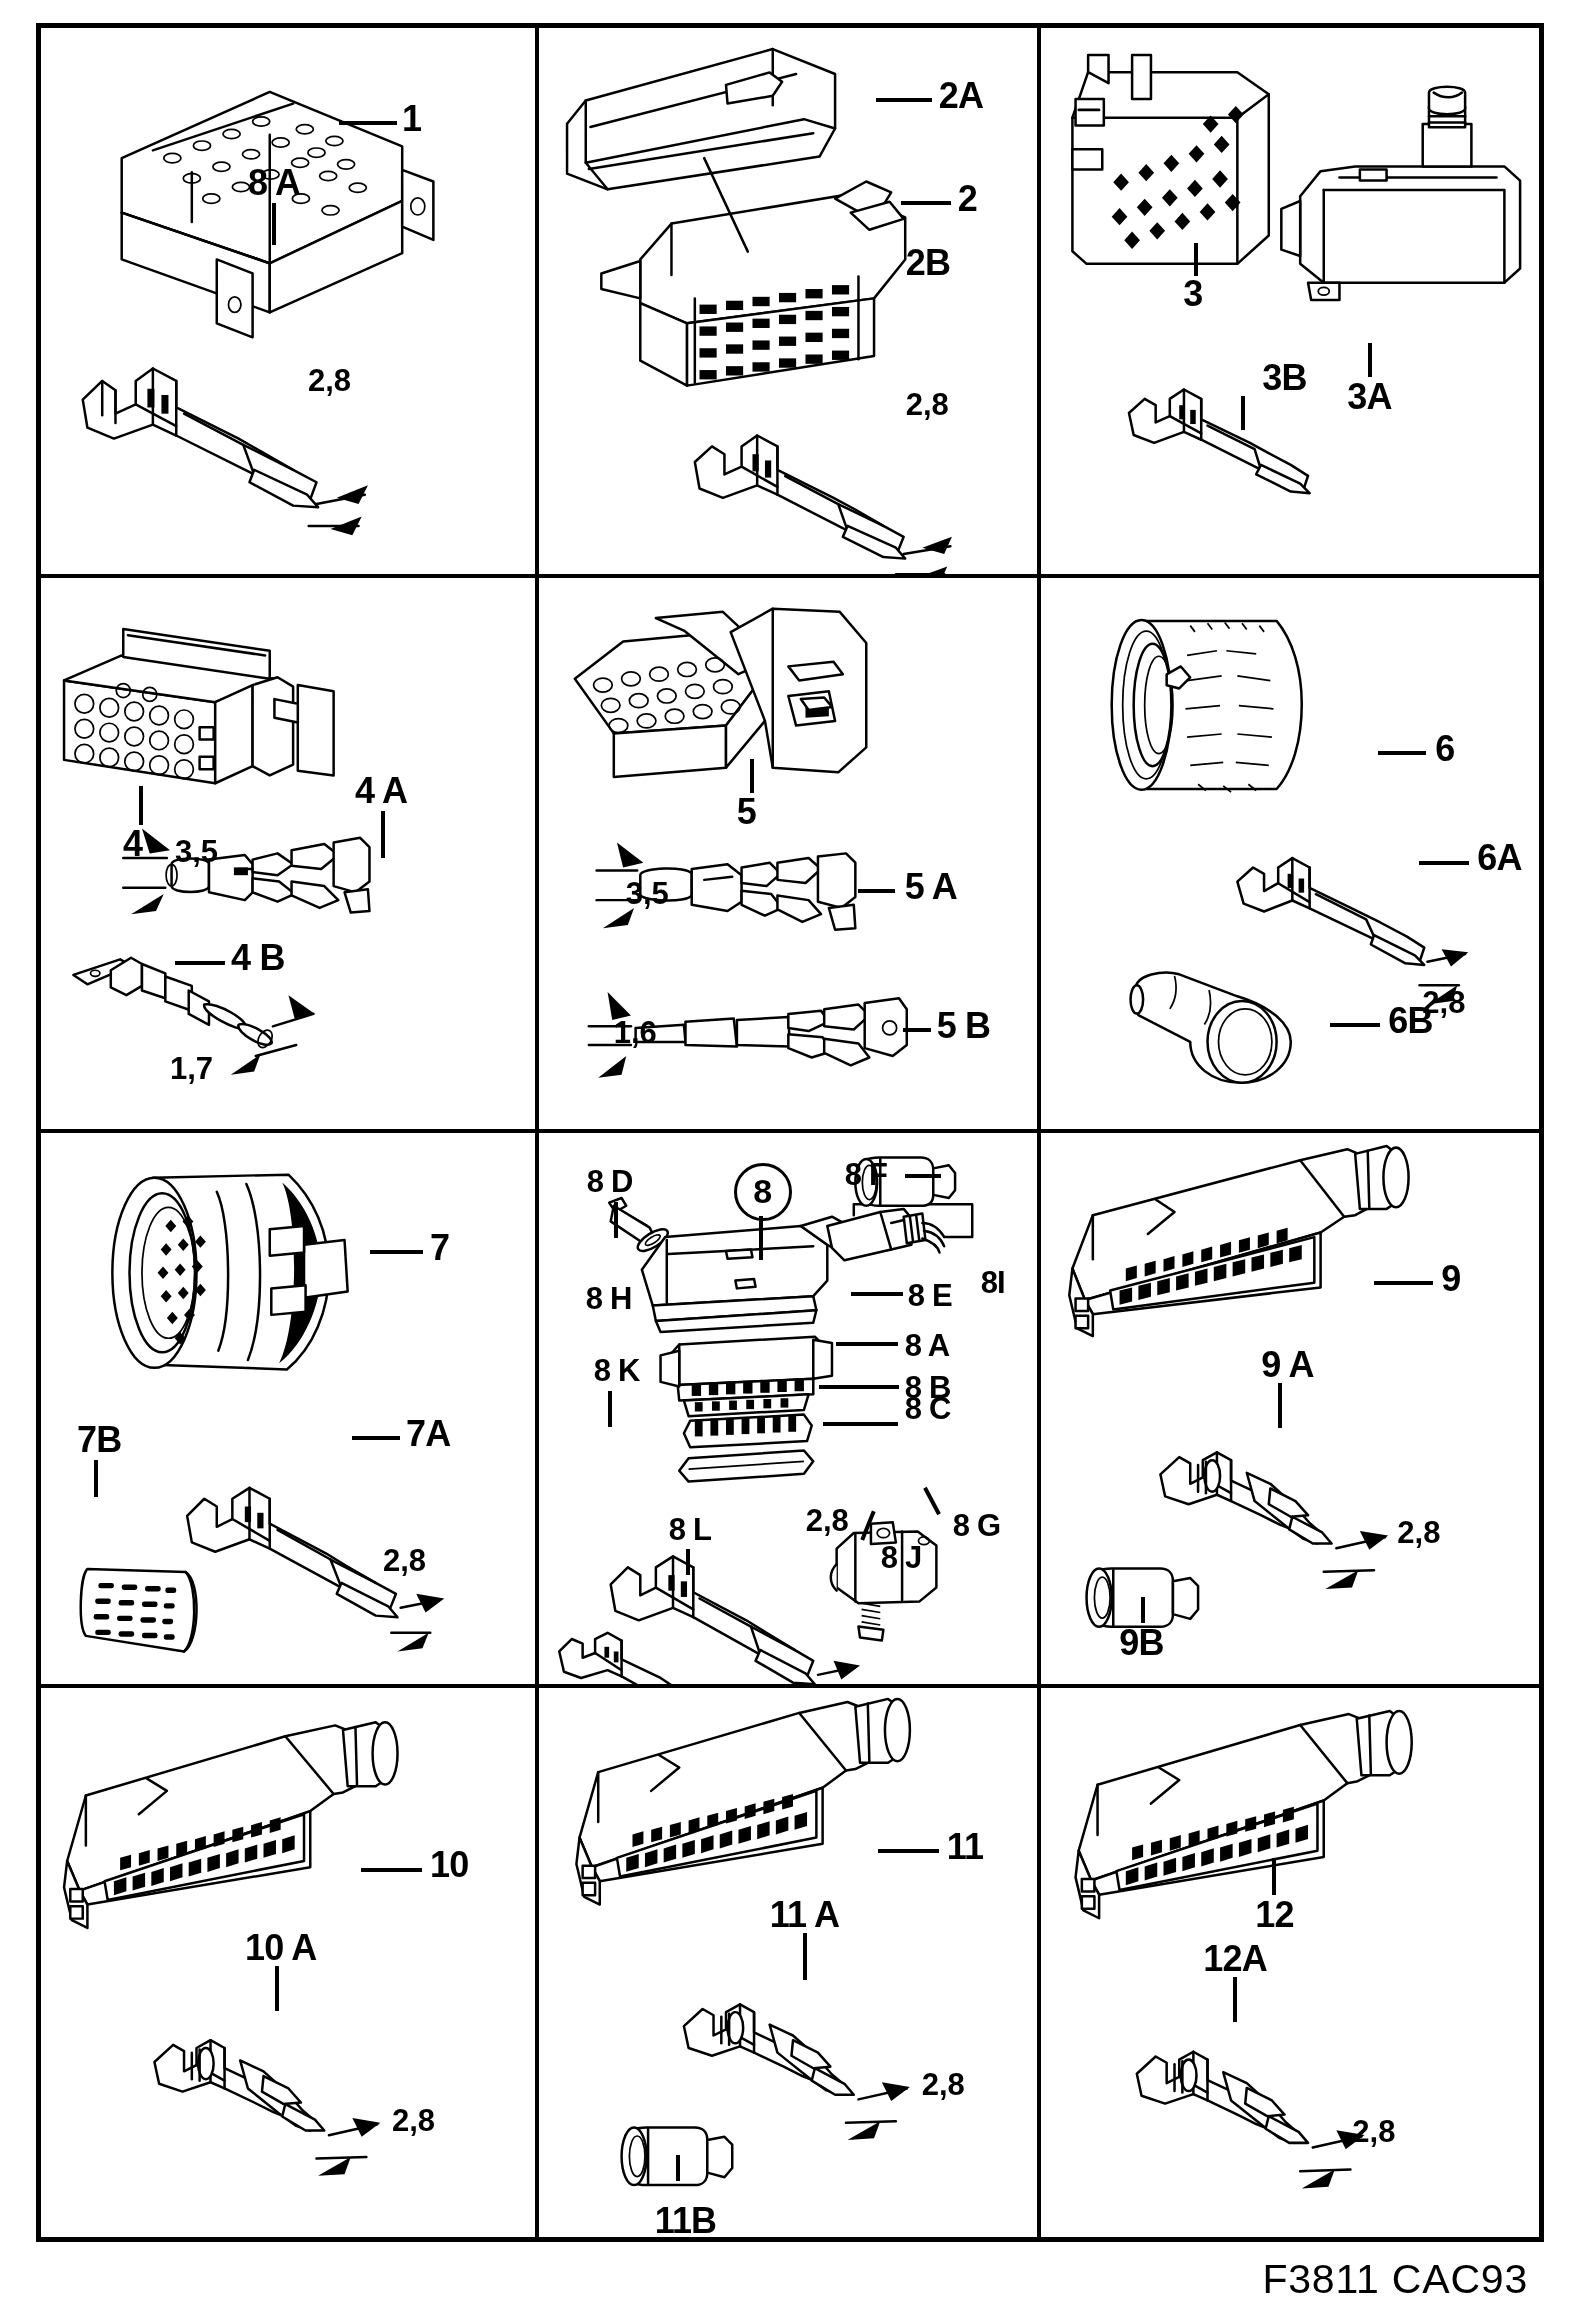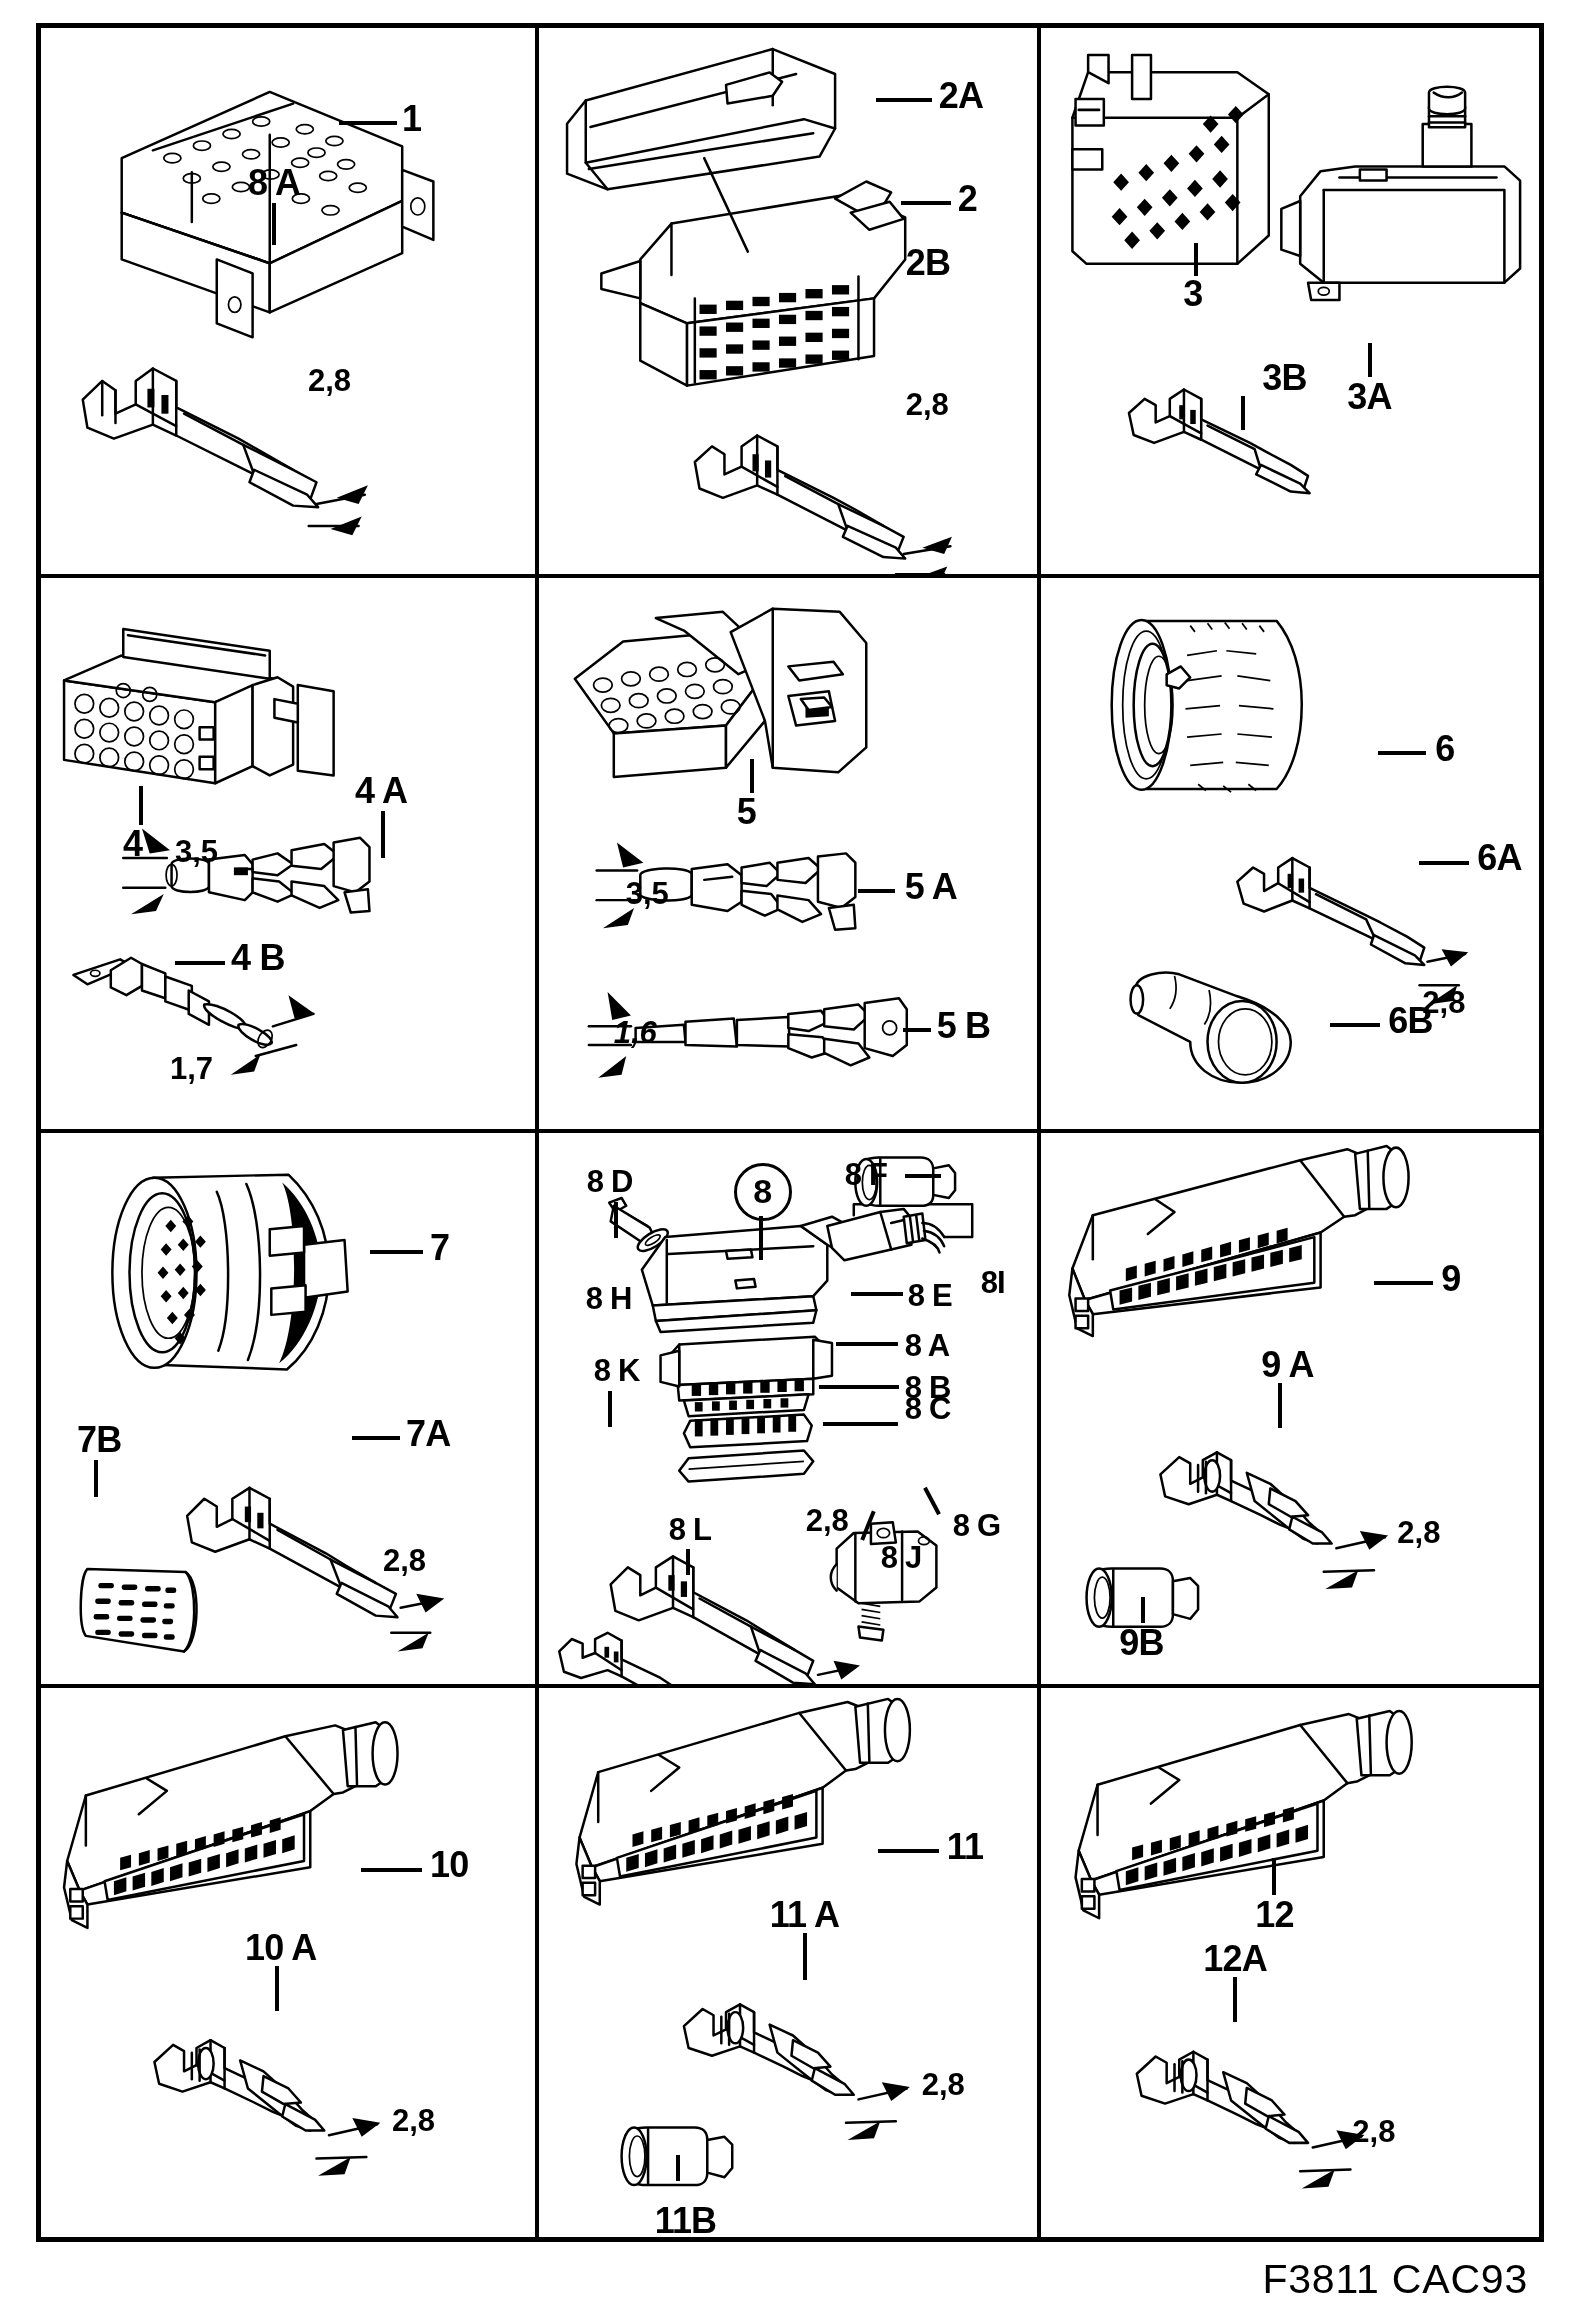--- a/index.html
+++ b/index.html
@@ -490,21 +490,21 @@
           </g>
         </svg>
       </div>
       <div class="lead v" style="left:211px;top:181px;height:34px;"></div>
       <div class="lbl" style="left:198px;top:216px;">5</div>
       <div class="lead h" style="left:319px;top:311px;width:37px;"></div>
       <div class="lbl" style="left:366px;top:291px;">5 A</div>
       <div class="dim" style="left:87px;top:300px;">3,5</div>
       <div class="lead h" style="left:364px;top:450px;width:28px;"></div>
       <div class="lbl" style="left:398px;top:430px;">5 B</div>
-      <div class="dim" style="left:75px;top:439px;font-style:italic;">1,6</div>
+      <div class="dim" style="left:75px;top:439px;">1,6</div>
     </div>
 
     <div class="cell">
       <div class="art">
         <svg viewBox="0 0 640 700" preserveAspectRatio="xMidYMid meet">
 
           <g>
             <path class="st" d="M128 54 C108 78, 96 116, 96 160 C96 206, 110 246, 130 268
                                  L300 268 C320 246, 332 206, 332 160 C332 116, 320 78, 300 54 Z"></path>
             <ellipse class="st" cx="128" cy="161" rx="38" ry="108"></ellipse>

